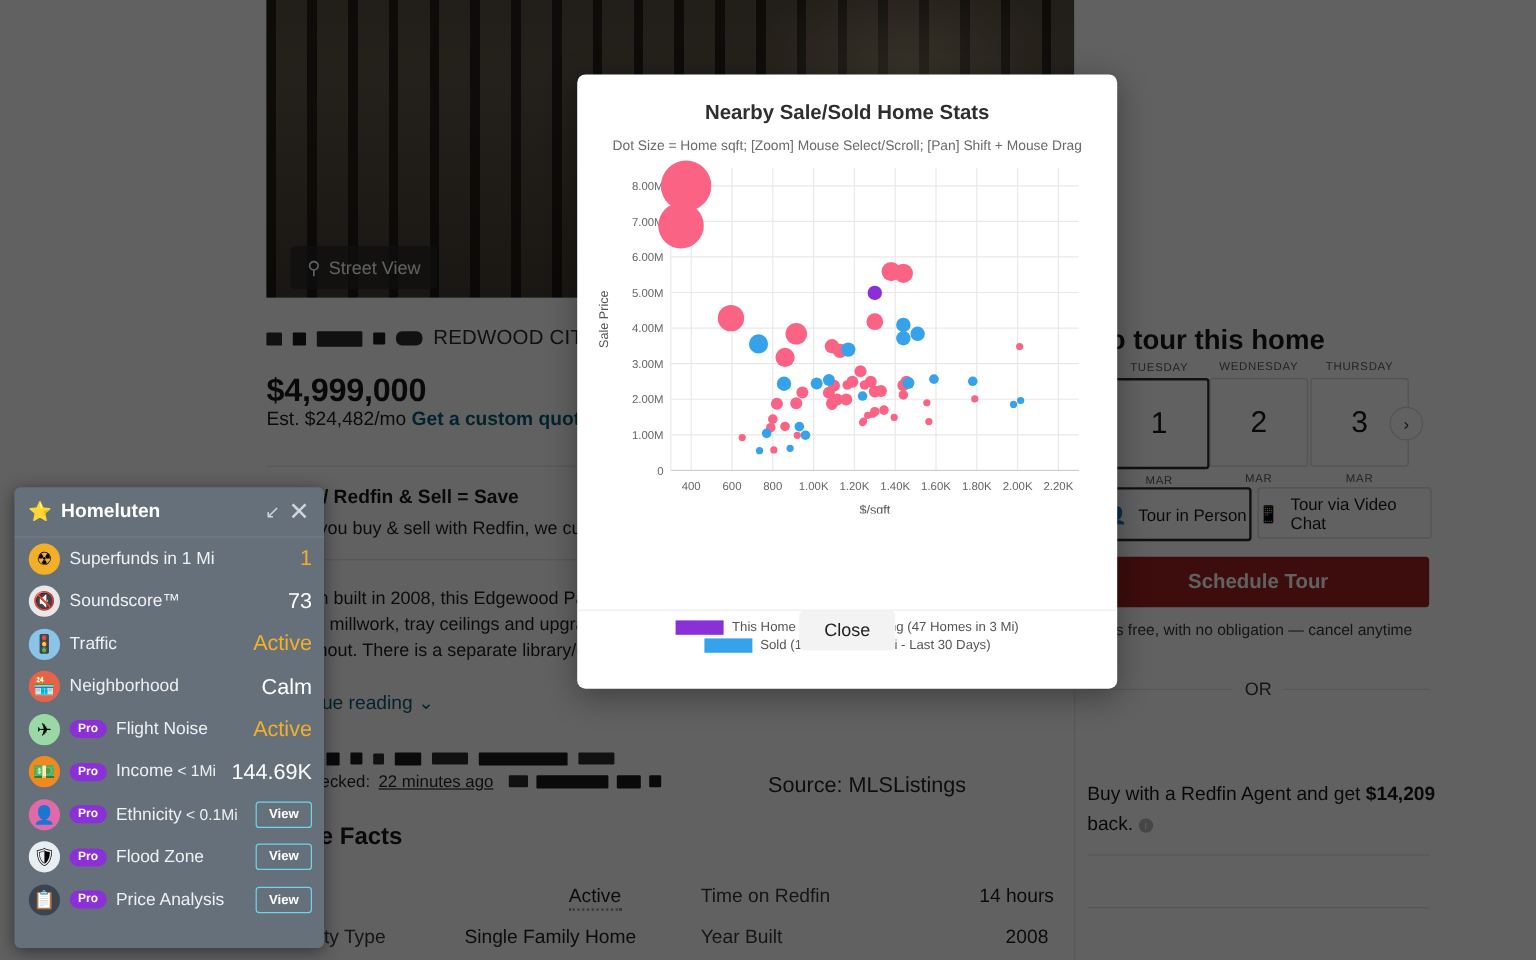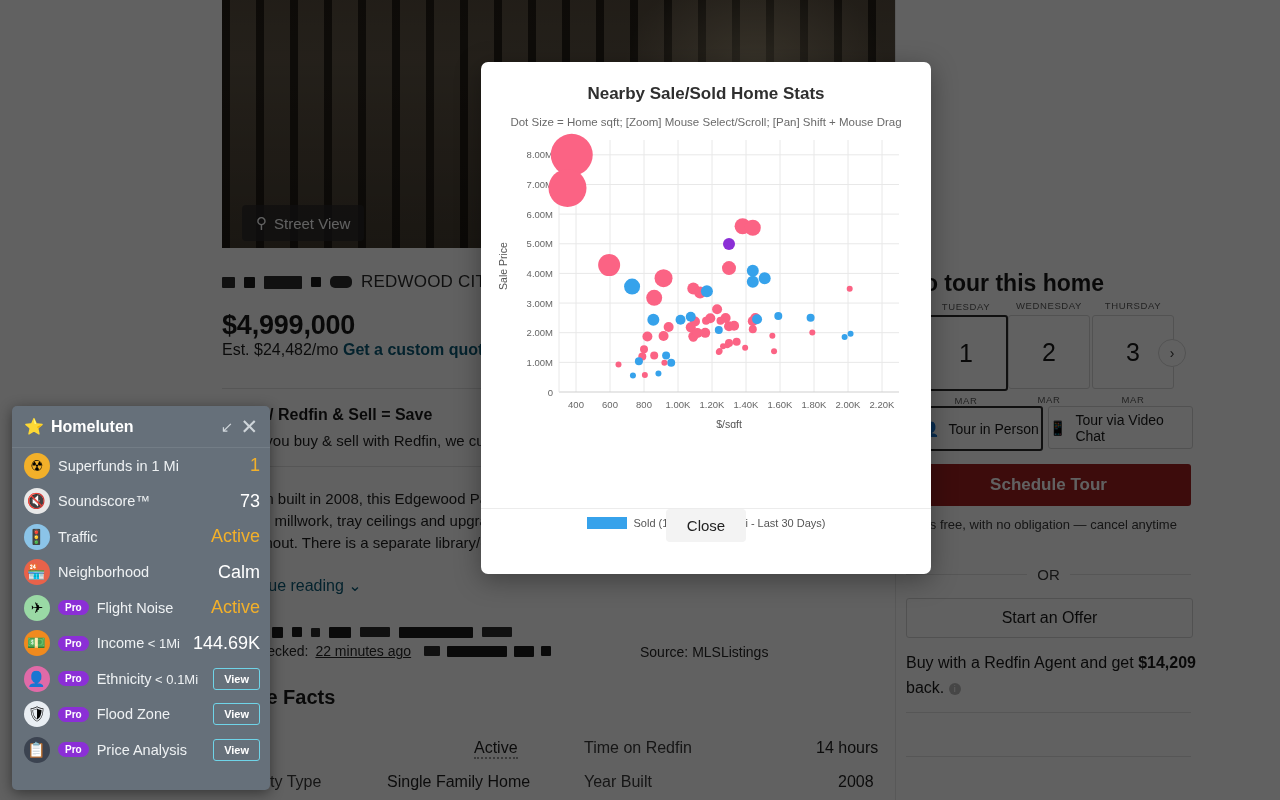--- a/index.html
+++ b/index.html
@@ -49,21 +49,21 @@
   #buysell-t{position:absolute;left:222px;top:406px;font-size:16px;font-weight:bold;color:#1a1a1a;}
   #buysell-b{position:absolute;left:222px;top:432px;font-size:15px;color:#1f1f1f;}
   #hr2{left:222px;top:466px;width:570px;}
   .desc{position:absolute;left:222px;font-size:15px;color:#1f1f1f;line-height:22px;}
   #d1{top:488px;} #d2{top:510px;} #d3{top:532px;}
   #contread{position:absolute;left:222px;top:576px;color:#0b5b77;font-size:16px;}
   .blurline{position:absolute;display:flex;align-items:center;gap:9px;}
   #bl1{left:222px;top:626px;}
   #lastchk{position:absolute;left:222px;top:643px;font-size:14px;color:#272727;display:flex;align-items:center;gap:7px;}
   #lastchk u{text-decoration:underline;}
-  #source{position:absolute;left:640px;top:644px;font-size:14px;color:#272727;}
+  #source{position:absolute;left:640px;top:644px;font-size:18px;color:#272727;}
   #facts{position:absolute;left:222px;top:686px;font-size:20px;font-weight:bold;color:#1a1a1a;}
   .fact{position:absolute;font-size:16px;color:#1f1f1f;}
   .fact.lbl{color:#3a3a3a;}
   .dotted{border-bottom:2px dotted #9a9a9a;padding-bottom:1px;}
 
   
   #rail{position:absolute;left:895px;top:-10px;width:305px;height:810px;background:#fff;}
   #rail-sep{position:absolute;left:895px;top:0;width:1px;height:800px;background:#e6e6e6;}
   #tourtitle{position:absolute;left:906px;top:270px;font-size:23px;font-weight:bold;color:#1a1a1a;}
   .daycard{position:absolute;top:315px;width:80px;height:72px;border:1px solid #d8d8d8;border-radius:3px;
@@ -250,21 +250,20 @@
   </div>
   <div class="tourbtn" id="tbv">
     <span>📱</span>
     <span>Tour via Video Chat</span>
   </div>
   <div id="schedule">Schedule Tour</div>
   <div style="position:absolute;left:906px;top:517px;width:285px;text-align:center;font-size:13px;color:#3a3a3a;">It's free, with no obligation — cancel anytime</div>
   <div id="orline">
       <span>OR</span>
     </div>
-  <div id="startoffer">Start an Offer</div>
   <div id="buyback">
     <span>Buy with a Redfin Agent and get </span><b>$14,209</b><span> back.</span>
     <span class="infoi">i</span>
   </div>
   <div class="hr" id="hr3"></div>
   <div class="hr" id="hr4"></div>
 </div>
 
 <div id="dim"></div>
 
@@ -379,20 +378,30 @@
         <circle cx="246.3" cy="217.15764705882353" r="3" fill="#fb6384"></circle>
         <circle cx="369.55" cy="205.7435294117647" r="3" fill="#36a2eb"></circle>
         <circle cx="363.59999999999997" cy="209.00470588235294" r="3" fill="#36a2eb"></circle>
         <circle cx="151.95" cy="247.5458823529412" r="3" fill="#36a2eb"></circle>
         <circle cx="177.45" cy="245.61882352941177" r="3" fill="#36a2eb"></circle>
       </svg>
   </div>
   <div id="legend">
     <div class="lg-row">
       <span class="lg-item">
+        <span class="sw" id="sw0" style="background: rgb(139, 47, 214);"></span>
+        <span>This Home</span>
+      </span>
+      <span class="lg-item">
+        <span class="sw" id="sw1" style="background: rgb(251, 99, 132);"></span>
+        <span>Listing (47 Homes in 3 Mi)</span>
+      </span>
+    </div>
+    <div class="lg-row">
+      <span class="lg-item">
         <span class="sw" id="sw2" style="background: rgb(54, 162, 235);"></span>
         <span>Sold (19 Homes in 3 Mi - Last 30 Days)</span>
       </span>
     </div>
   </div>
   <div id="m-footer">
     <button id="closebtn">Close</button>
   </div>
 </div>
 

